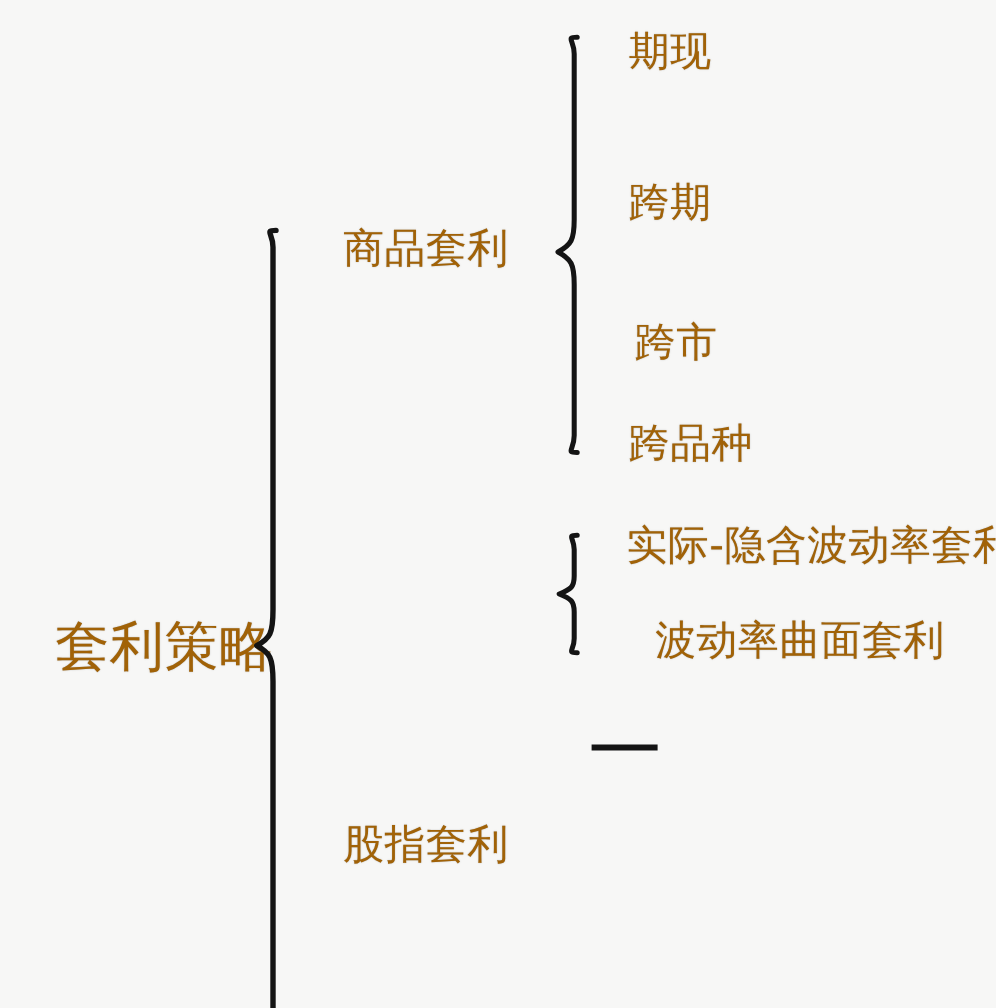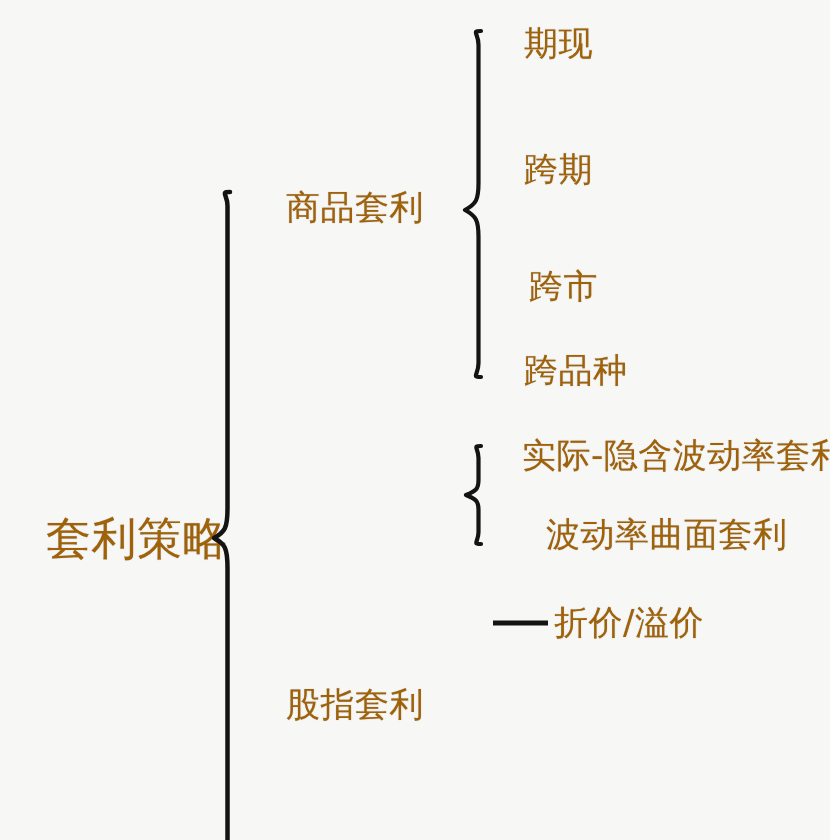--- a/index.html
+++ b/index.html
@@ -124,18 +124,17 @@
 
   <div class="node-label lvl-leaf pos-vol1">实际-隐含波动率套利</div>
 
   <div class="node-label lvl-leaf pos-vol2">波动率曲面套利</div>
 
 
   <svg id="etf-connector" class="brace-svg" width="60" height="16" viewBox="0 0 60 16">
     <line class="connector-line" x1="1" y1="8" x2="56" y2="8"></line>
   </svg>
 
-  <div class="node-label lvl-leaf pos-discount">折价/溢价</div>
 
   <div class="node-label lvl-branch pos-index">股指套利</div>
 
 
 </div>
 
 </body></html>

